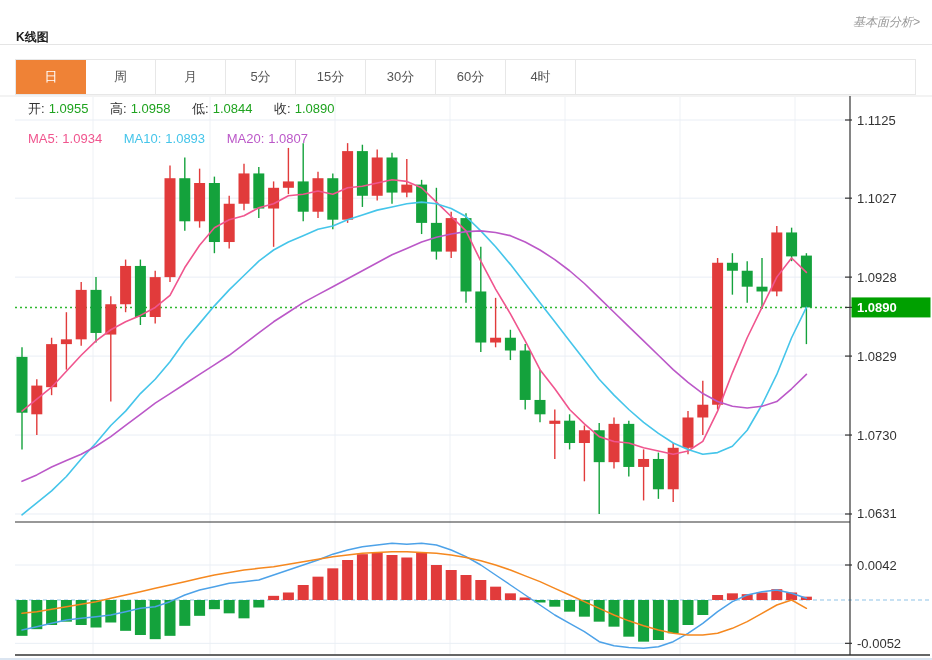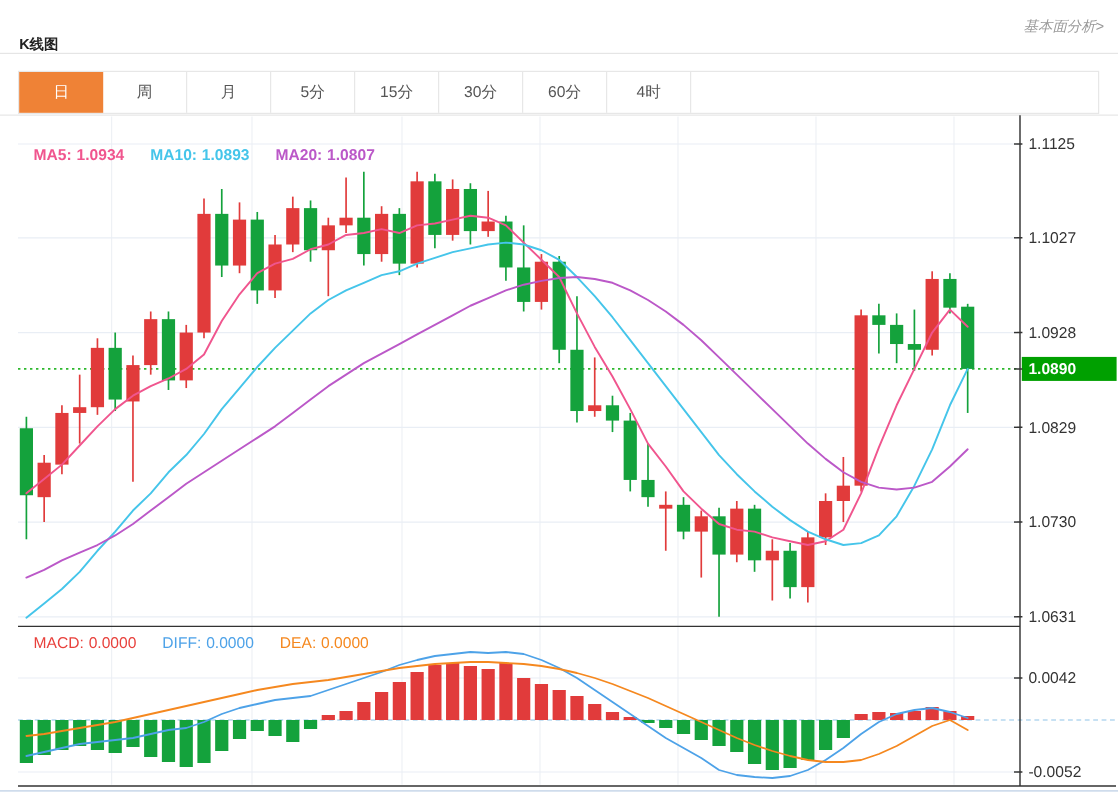--- a/index.html
+++ b/index.html
@@ -8,21 +8,21 @@
   .page-title{position:absolute;left:16px;top:9px;font-size:12px;font-weight:bold;color:#222;margin-top:20px;}
   .fund-link{position:absolute;right:12px;top:14px;font-size:12px;color:#999;text-decoration:none;cursor:pointer;font-style:italic;}
   .header-divider{position:absolute;left:0;top:44px;width:932px;height:0;border-top:1px solid #e5e5e5;}
   .tabs{position:absolute;left:15px;top:59px;width:901px;height:36px;border:1px solid #e7e7e7;display:flex;box-sizing:border-box;background:#fff;}
   .tab{width:70px;height:100%;line-height:34px;text-align:center;font-size:13px;color:#555;border-right:1px solid #e7e7e7;cursor:pointer;box-sizing:border-box;}
   .tab.active{background:var(--accent,#ef8236);color:#fff;border-right:none;font-weight:normal;}
   .legend{position:absolute;font-size:13px;white-space:nowrap;}
   .legend span{margin-right:4px;}
   .legend .grp{margin-right:14px;}
   .ohlc-legend{left:28px;top:100px;color:#333;}
-  .ma-legend{left:28px;top:121px;font-weight:bold;}
+  .ma-legend{left:28px;top:131px;}
   .macd-legend{left:28px;top:528px;}
   #chart-svg{position:absolute;left:0;top:0;}
   svg text{font-family:"Liberation Sans","DejaVu Sans",sans-serif;}
 </style>
 </head>
 <body>
 
 <div id="page">
 
   <div class="page-title">K线图</div>
@@ -244,26 +244,27 @@
       <text x="857" y="518.4995800000008" font-size="13" fill="#333333">1.0631</text>
       <line x1="845" y1="565.0014" x2="852" y2="565.0014" stroke="#333333" stroke-width="1.2"></line>
       <text x="857" y="569.5014" font-size="13" fill="#333333">0.0042</text>
       <line x1="845" y1="643.3316" x2="852" y2="643.3316" stroke="#333333" stroke-width="1.2"></line>
       <text x="857" y="647.8316" font-size="13" fill="#333333">-0.0052</text>
       <rect x="851.5" y="297.4289500000006" width="79" height="20" fill="#00a000"></rect>
       <line x1="845" y1="307.4289500000006" x2="852" y2="307.4289500000006" stroke="#333333" stroke-width="1.2"></line>
       <text x="857" y="311.9289500000006" font-size="13" fill="#ffffff" font-weight="bold">1.0890</text>
     </svg>
 
+  <div class="legend ohlc-legend">
+    <span class="grp"><span>开:</span><span style="color: rgb(31, 163, 31);">1.0955</span></span>
+    <span class="grp"><span>高:</span><span style="color: rgb(31, 163, 31);">1.0958</span></span>
+    <span class="grp"><span>低:</span><span style="color: rgb(31, 163, 31);">1.0844</span></span>
+    <span class="grp"><span>收:</span><span style="color: rgb(31, 163, 31);">1.0890</span></span>
+  </div>
 
   <div class="legend ma-legend">
     <span class="grp" style="color: rgb(240, 85, 142);"><span>MA5:</span><span>1.0934</span></span>
     <span class="grp" style="color: rgb(69, 197, 234);"><span>MA10:</span><span>1.0893</span></span>
     <span class="grp" style="color: rgb(187, 88, 200);"><span>MA20:</span><span>1.0807</span></span>
   </div>
 
-  <div class="legend macd-legend">
-    <span class="grp" style="color: rgb(232, 65, 60);"><span>MACD:</span><span>0.0000</span></span>
-    <span class="grp" style="color: rgb(77, 162, 232);"><span>DIFF:</span><span>0.0000</span></span>
-    <span class="grp" style="color: rgb(245, 136, 31);"><span>DEA:</span><span>0.0000</span></span>
-  </div>
 
 </div>
 
 </body></html>

